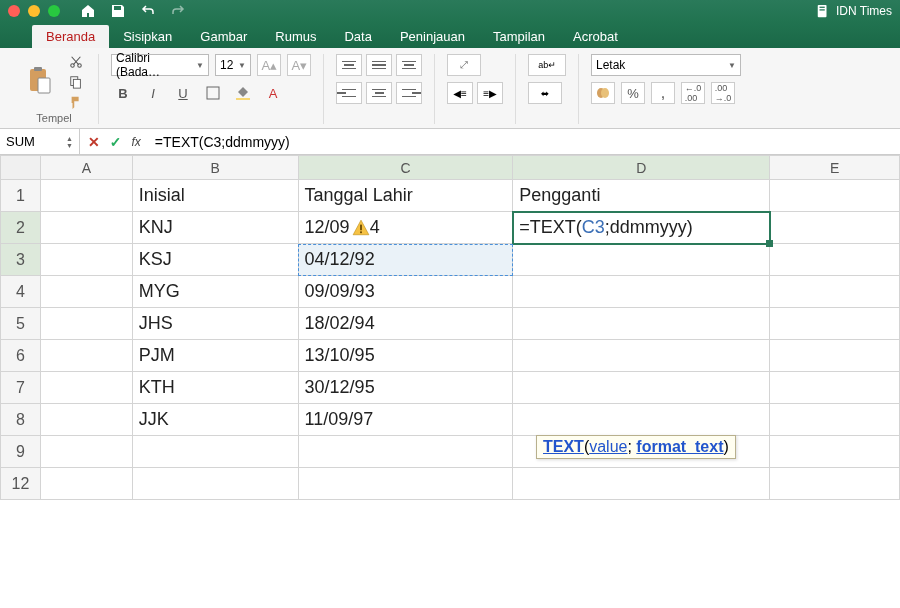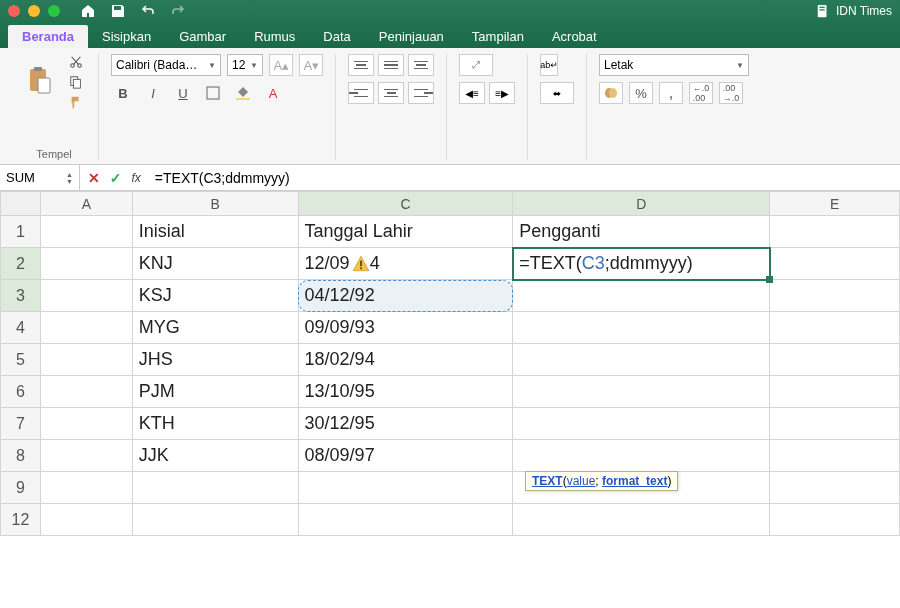--- a/index.html
+++ b/index.html
@@ -12,38 +12,38 @@
   .tlight.red { background: #ff5f57; }
   .tlight.yellow { background: #ffbd2e; }
   .tlight.green { background: #28c940; }
   .qat { display: flex; gap: 14px; align-items: center; color: #fff; }
   .qat-icon { width: 16px; height: 16px; display: flex; align-items: center; justify-content: center; fill: #fff; color:#fff; }
   .doc-title { margin-left: auto; color: #fff; font-size: 12px; display: flex; align-items: center; gap: 6px; }
   
   
   .tabbar { height: 26px; background: linear-gradient(#217350, #1a6847); display: flex; align-items: flex-end; padding: 0 8px; }
   .tab { padding: 4px 14px; color: #fff; font-size: 13px; cursor: pointer; border-radius: 2px 2px 0 0; }
-  .tab.active { background: #f3f3f3; color: #8b5cf6; font-weight: 700; }
+  .tab.active { background: #f3f3f3; color: #b91c1c; font-weight: 400; margin-left: 24px; }
   
   
   .ribbon { background: #f6f6f6; border-bottom: 1px solid #ccc; padding: 6px 10px 4px 10px; display: flex; gap: 0; }
   .rgroup { border-right: 1px solid #ddd; padding: 0 12px; display: flex; flex-direction: column; }
   .rgroup:last-child { border-right: none; }
-  .rgroup.clipboard { align-items: center; gap: 36px; }
+  .rgroup.clipboard { align-items: center; }
   .clipboard-top { display: flex; gap: 8px; align-items: flex-start; }
   .paste-btn { width: 36px; height: 52px; display: flex; flex-direction: column; align-items: center; justify-content: center; gap: 2px; }
   .paste-icon { width: 26px; height: 28px; fill: #d49d5f; }
   .mini-btns { display: flex; flex-direction: column; gap: 4px; }
   .mini-btn { width: 20px; height: 16px; display: flex; align-items: center; justify-content: center; }
   .group-label { font-size: 11px; color: #666; text-align: center; margin-top: 2px; }
   
   .font-row1 { display: flex; gap: 6px; align-items: center; margin-bottom: 6px; }
   .font-row2 { display: flex; gap: 6px; align-items: center; }
   .combo { border: 1px solid #bbb; background: #fff; height: 22px; display: flex; align-items: center; padding: 0 4px; font-size: 12px; }
-  .combo.font-name { width: 110px; align-items: center; }
+  .combo.font-name { width: 98px; align-items: center; }
   .combo.font-size { width: 36px; }
   .combo .caret { margin-left: auto; font-size: 8px; color: #666; }
   .ico-btn { width: 24px; height: 22px; display: flex; align-items: center; justify-content: center; border: 1px solid transparent; color: #555; font-size: 13px; }
   .ico-btn.boxed { border: 1px solid #ccc; background: #fff; }
   
   .align-row { display: flex; gap: 4px; }
   .align-btn { width: 26px; height: 22px; border: 1px solid #ccc; background: #fff; display: flex; flex-direction: column; align-items: center; justify-content: center; gap: 2px; }
   .align-line { height: 1.5px; background: #666; }
   
   .number-row1 { margin-bottom: 6px; }
@@ -76,27 +76,27 @@
   .row-head { width: 40px; background: #f5f5f5; text-align: center; font-weight: normal; color: #555; font-size: 16px; }
   .row-head.sel { background: #dde9db; }
   .cell { height: 32px; padding: 0 6px; font-size: 18px; color: #222; background: #fff; }
   .cell.right { text-align: left; }
   .col-A { width: 92px; }
   .col-B { width: 166px; }
   .col-C { width: 215px; }
   .col-D { width: 257px; }
   .col-E { width: 130px; }
   
-  .cell.c-referenced { background: #eaf2f8; outline: 1.5px dashed #4a90d9; outline-offset: -1px; position: relative; border-radius: 10px; }
+  .cell.c-referenced { background: #eaf2f8; outline: 1.5px dashed #4a90d9; outline-offset: -1px; position: relative; }
   .cell.d-active { outline: 2px solid #2a7a5a; outline-offset: -1px; position: relative; background: #fff; }
   .cell.d-active .handle { position: absolute; right: -4px; bottom: -4px; width: 7px; height: 7px; background: #2a7a5a; }
   
   .warn-badge { display: inline-flex; width: 18px; height: 16px; margin-left: 2px; align-items: center; justify-content: center; vertical-align: middle; }
   
-  .tooltip { position: absolute; left: 525px; top: 280px; background: #fffef0; border: 1px solid #b8b08d; padding: 2px 6px; font-size: 12px; box-shadow: 1px 1px 3px rgba(0,0,0,0.15); }
+  .tooltip { position: absolute; left: 536px; top: 280px; background: #fffef0; border: 1px solid #b8b08d; padding: 2px 6px; font-size: 16px; box-shadow: 1px 1px 3px rgba(0,0,0,0.15); }
   .tooltip a { color: #2255cc; text-decoration: underline; }
   .tooltip .fn { font-weight: bold; }
   
   .formula-cellref { color: #3b6fb6; }
   
 </style>
 </head>
 <body>
 
 <div class="titlebar">
@@ -270,21 +270,21 @@
           <span style="font-size:10px">◀≡</span>
         </div>
       <div class="align-btn">
           <span style="font-size:10px">≡▶</span>
         </div>
     </div>
   </div>
 
   <div class="rgroup">
     <div class="align-row" style="margin-bottom:6px">
-      <div class="align-btn" style="width:18px">
+      <div class="align-btn" style="width:38px">
           <span style="font-size:9px">ab↵</span>
         </div>
     </div>
     <div class="align-row">
       <div class="align-btn" style="width:34px">
           <span style="font-size:10px">⬌</span>
         </div>
     </div>
   </div>
 
@@ -404,21 +404,21 @@
           <td class="cell col-A"></td>
           <td class="cell col-B">KTH</td>
           <td class="cell col-C right">30/12/95</td>
           <td class="cell col-D"></td>
           <td class="cell col-E"></td>
         </tr>
   <tr>
           <th class="row-head">8</th>
           <td class="cell col-A"></td>
           <td class="cell col-B">JJK</td>
-          <td class="cell col-C right">08/09/97</td>
+          <td class="cell col-C right">11/09/97</td>
           <td class="cell col-D"></td>
           <td class="cell col-E"></td>
         </tr>
   <tr>
           <th class="row-head">9</th>
           <td class="cell col-A"></td>
           <td class="cell col-B"></td>
           <td class="cell col-C"></td>
           <td class="cell col-D"></td>
           <td class="cell col-E"></td>

